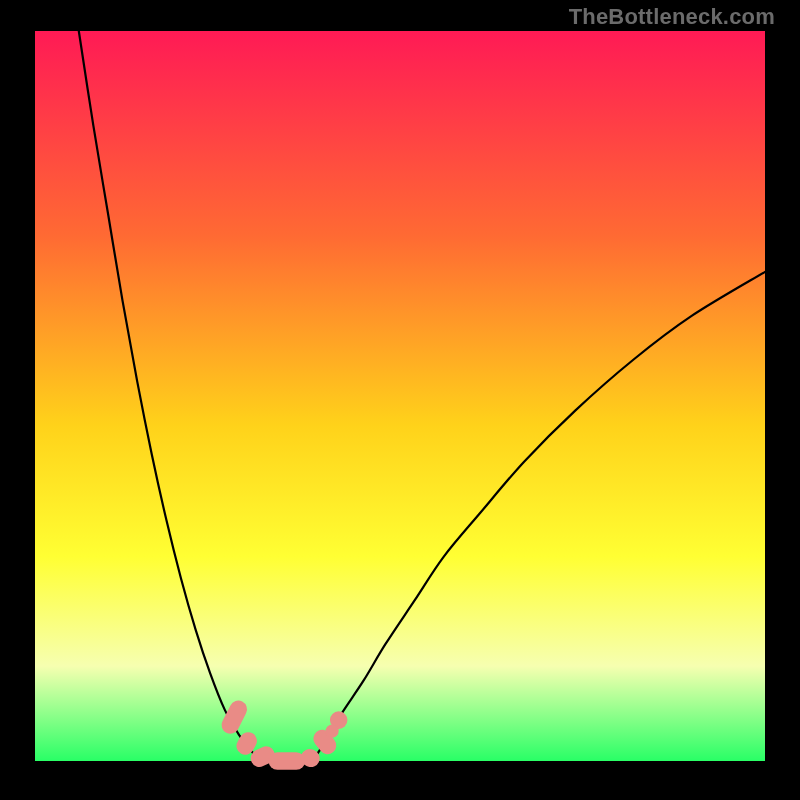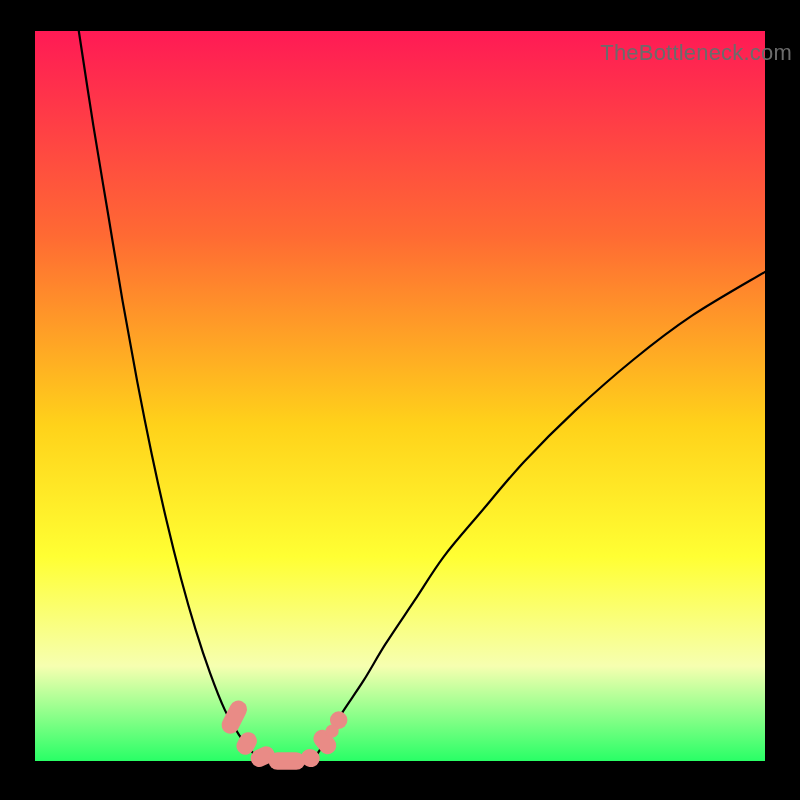--- a/index.html
+++ b/index.html
@@ -15,26 +15,25 @@
     position: absolute;
     left: 0;
     top: 0;
     width: 800px;
     height: 800px;
     background: #000;
   }
   .watermark {
     position: absolute;
     top: 4px;
-    right: 8px;
+    right: 25px;
     color: #6b6b6b;
     font-size: 22px;
     letter-spacing: 0.2px;
-    font-weight: 400;
-    margin-top: 36px;
+    font-weight: 700;
   }
   svg {
     position: absolute;
     left: 0;
     top: 0;
   }
 </style>
 </head>
 <body>
 <div class="frame">

